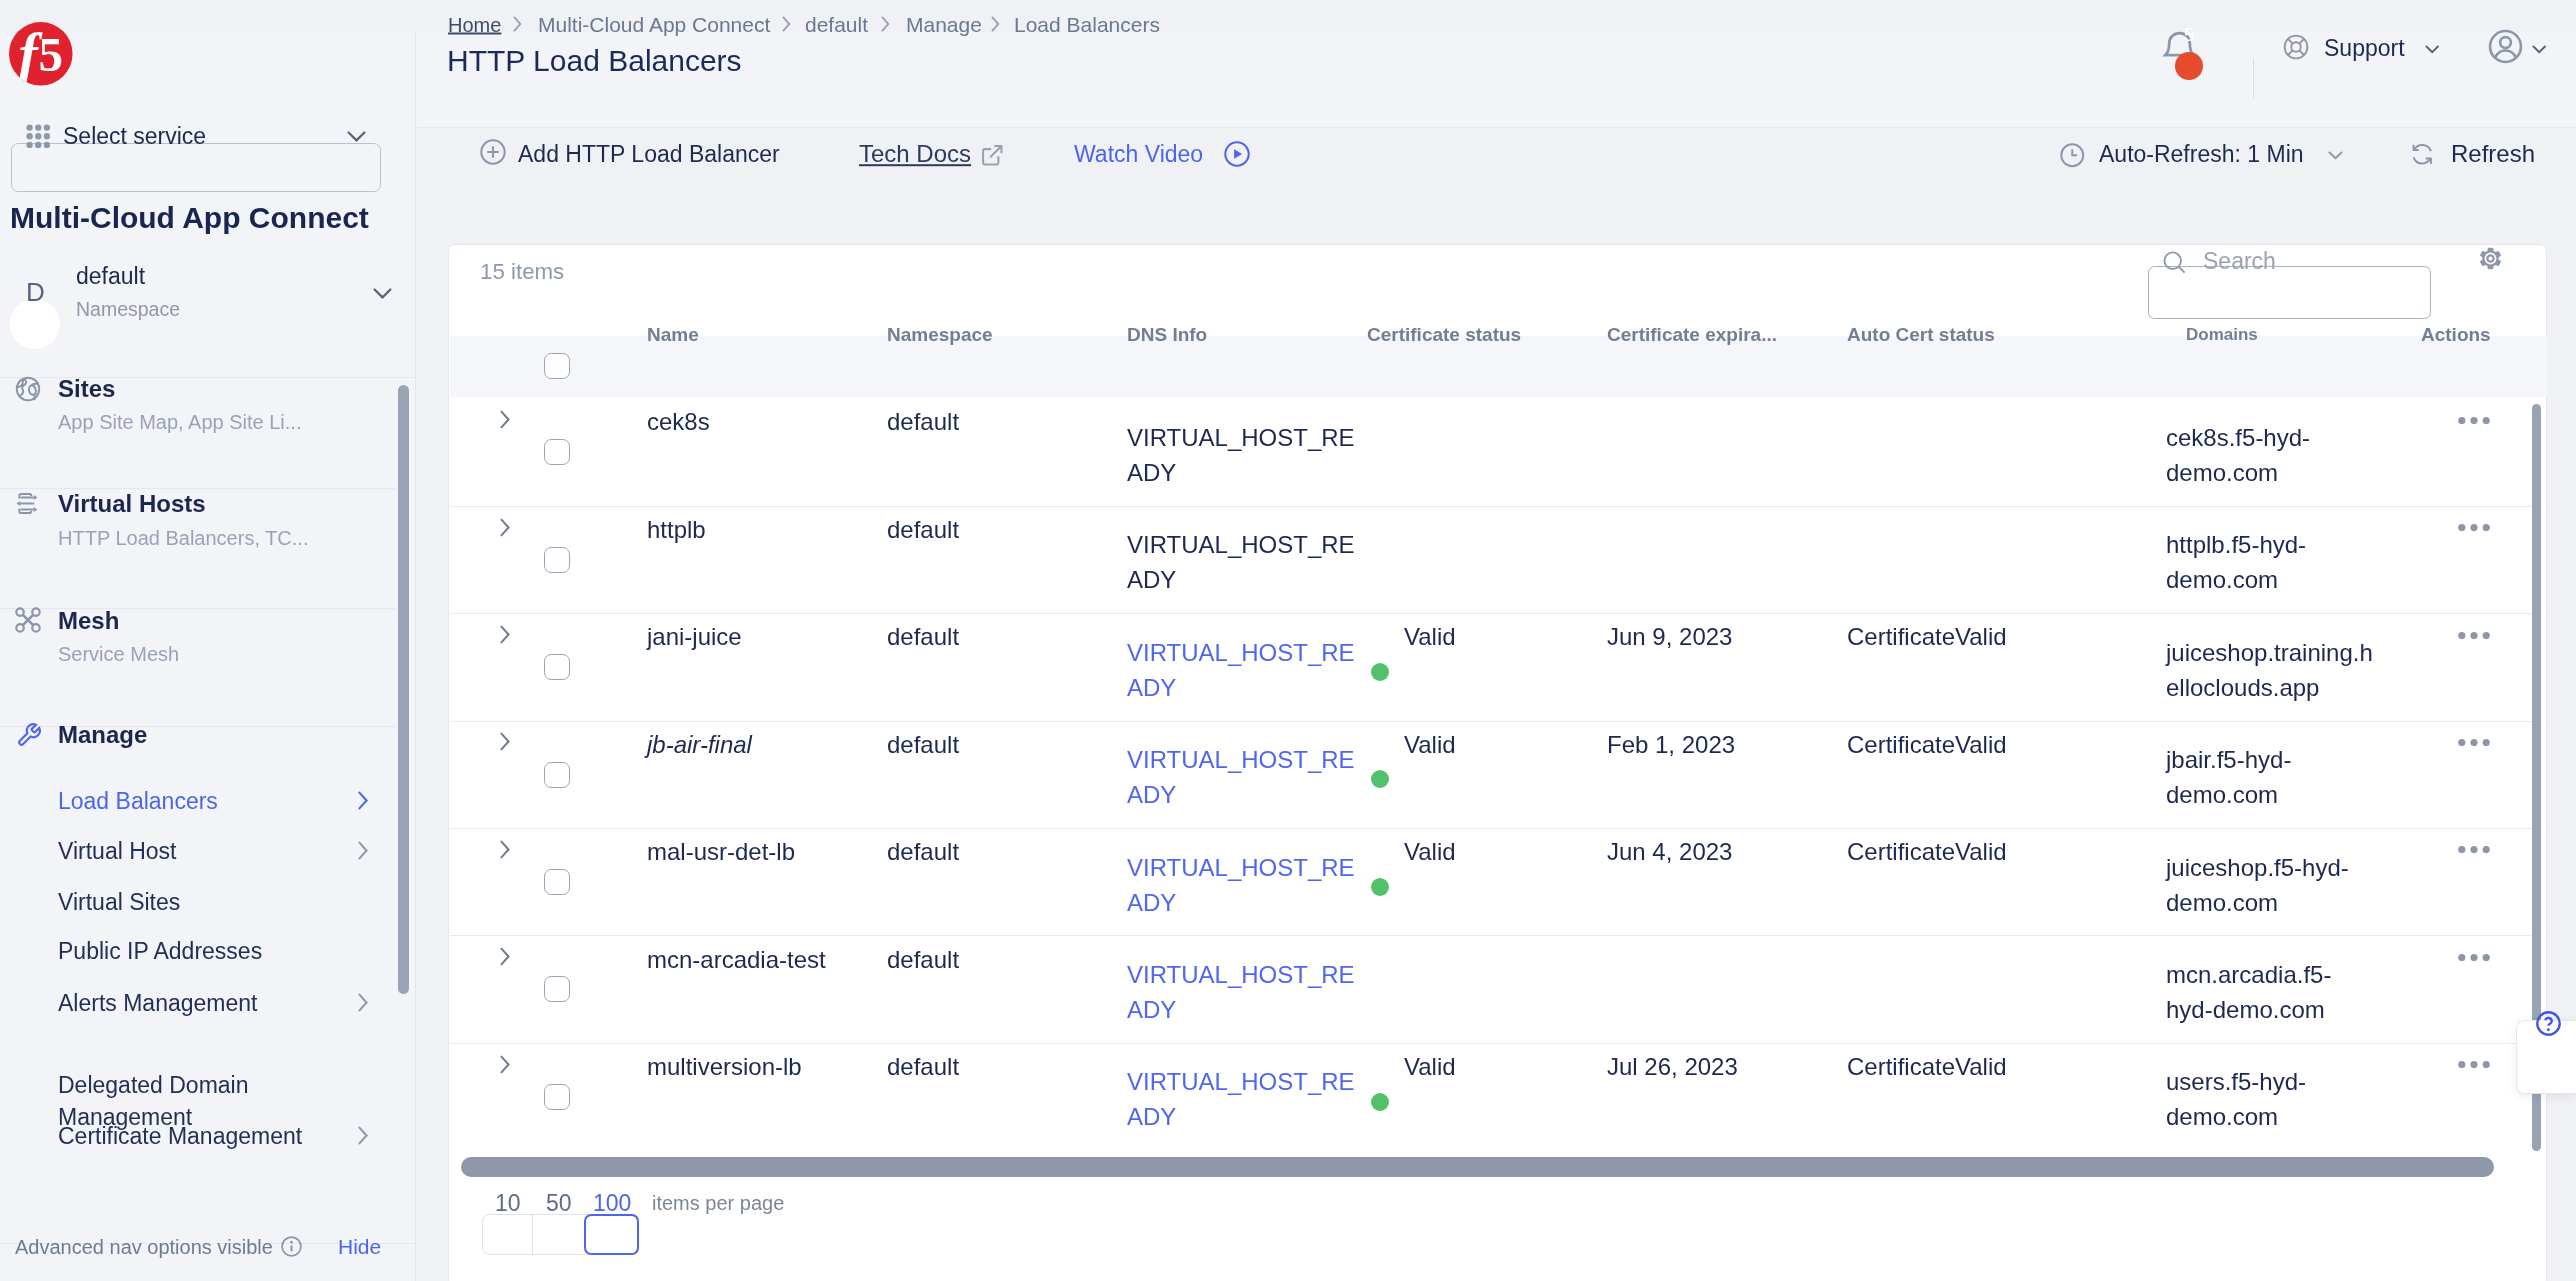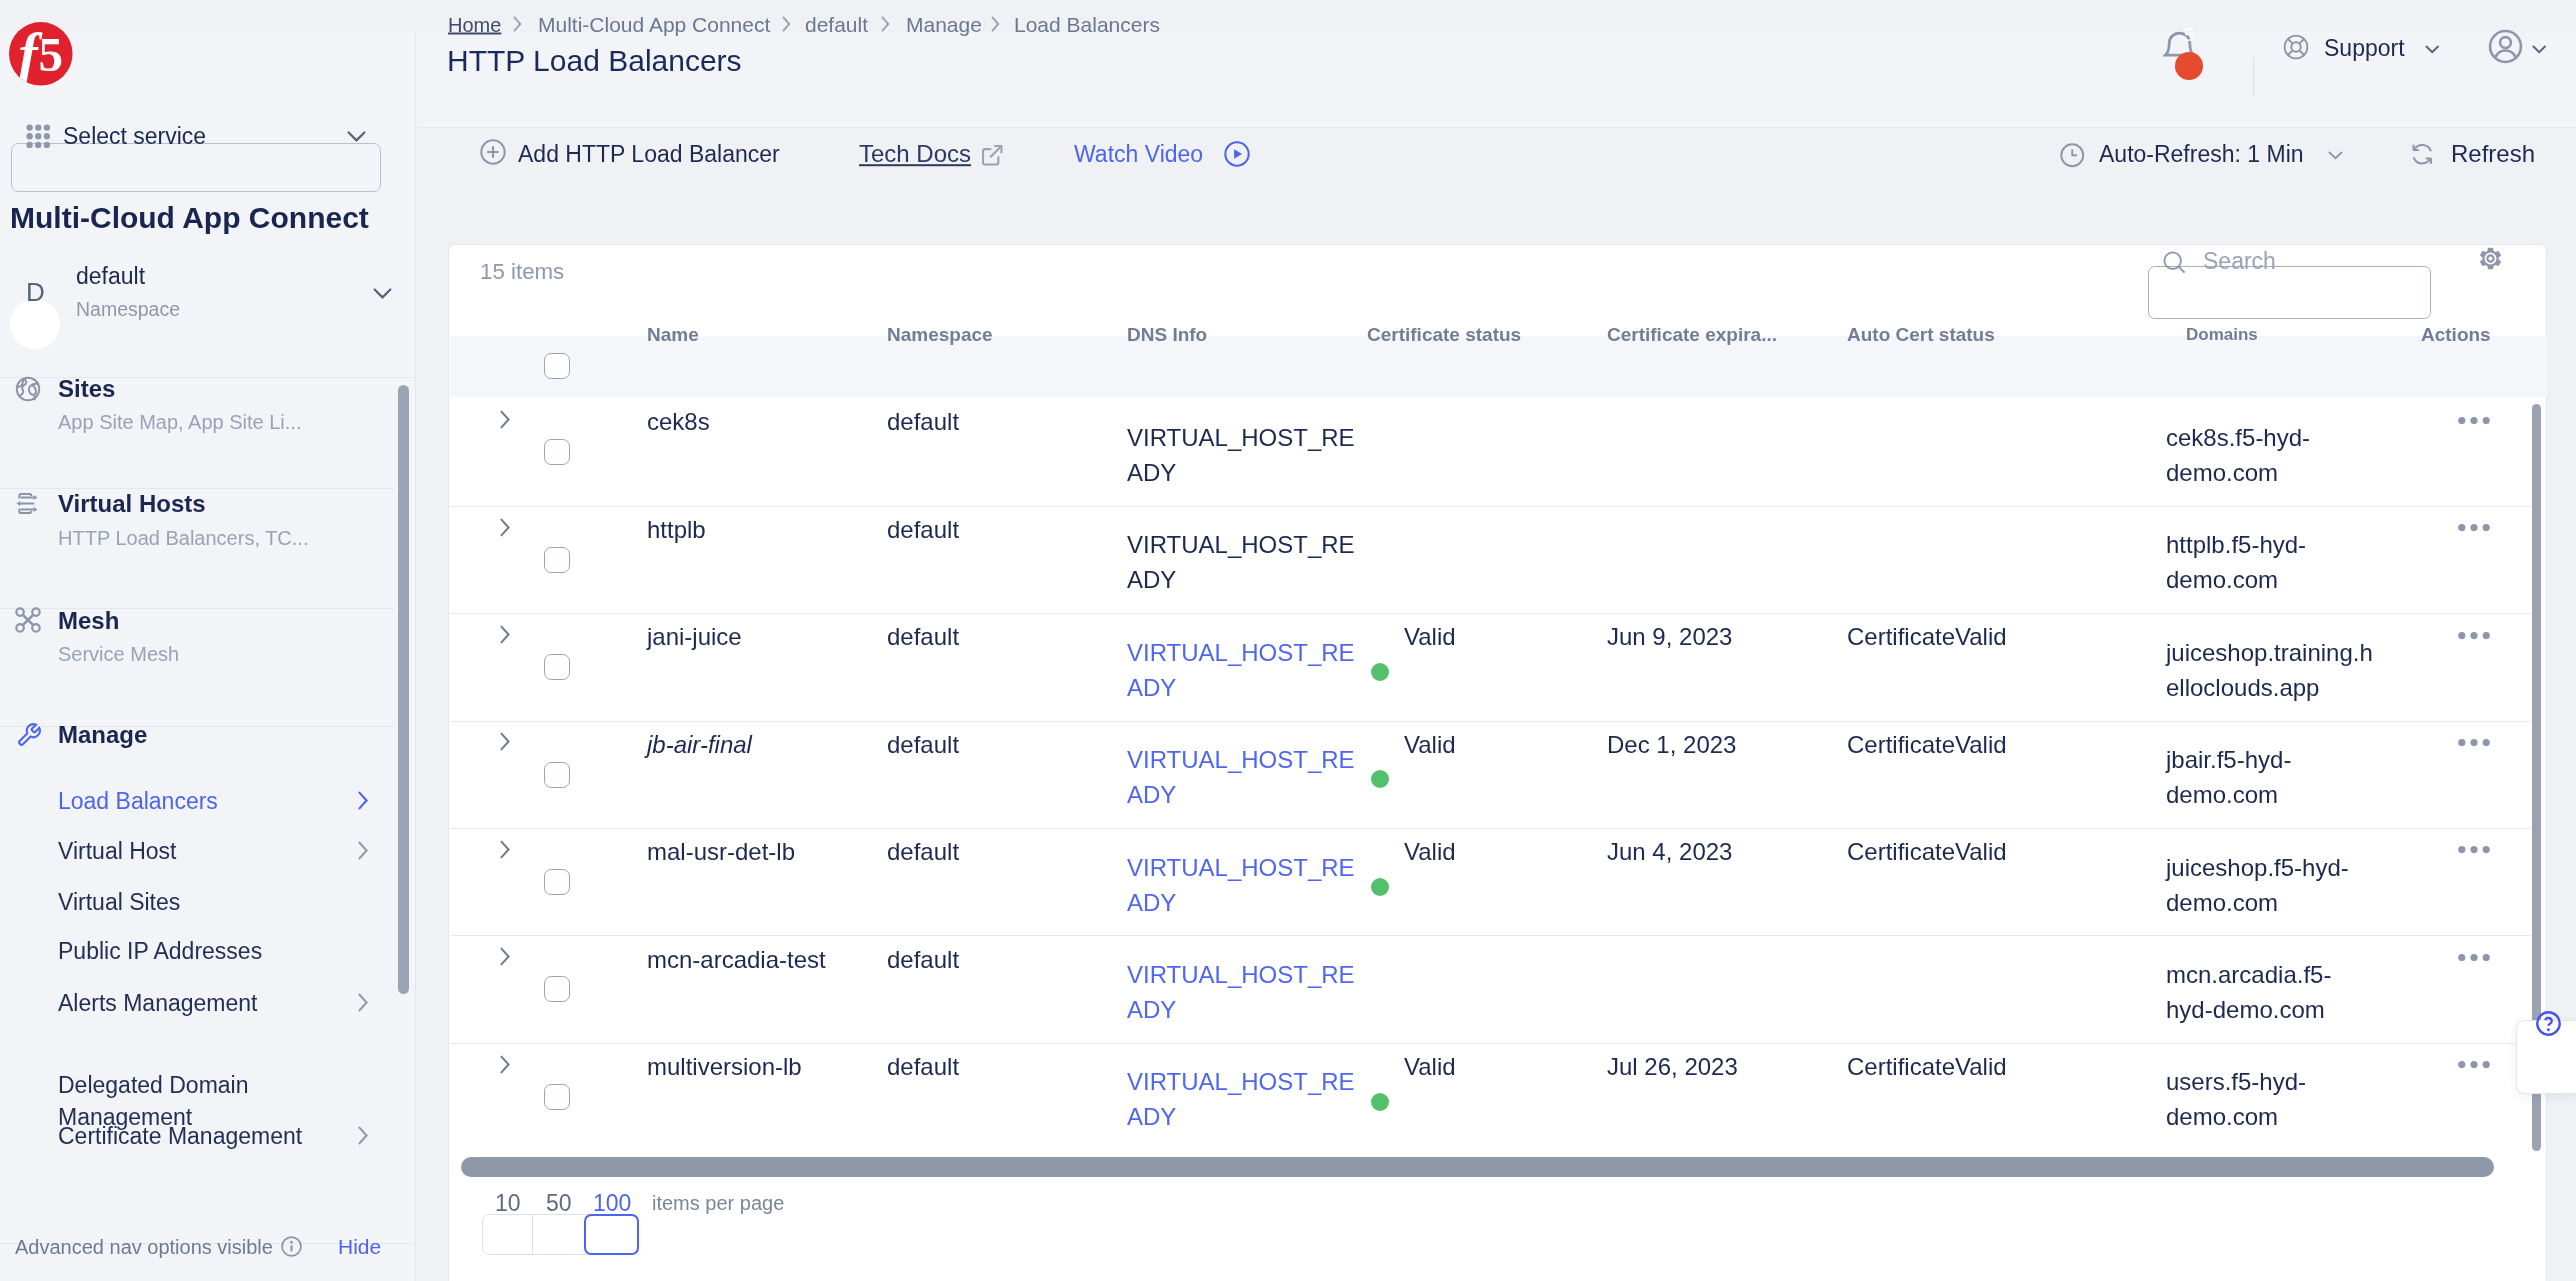--- a/index.html
+++ b/index.html
@@ -290,21 +290,21 @@
 <div class="abs" style="left:450px;top:796px;width:2082px;height:1.4px;background:#e7eaf2;"></div>
 <svg style="left:500px;top:732px;" width="10" height="19" viewBox="0 0 14 26" fill="none" stroke="#6e7a8e" stroke-width="2.8" stroke-linecap="round">
       <path d="M2 2 L12 13 L2 24"></path>
     </svg>
 <div class="abs" style="left:544px;top:730px;width:26px;height:26px;border:1.4px solid #9aa3b5;border-radius:7.2px;background:#fff;"></div>
 <div class="t" style="left:647px;top:745px;font-size:24px;color:#1d2951;font-style:italic;">jb-air-final</div>
 <div class="t" style="left:887px;top:745px;font-size:24px;color:#1d2951;">default</div>
 <div class="abs" style="left:1127px;top:710px;font-size:24px;line-height:35px;color:#4f66ee;">VIRTUAL_HOST_RE<br>ADY</div>
 <div class="abs" style="left:1371px;top:738px;width:18px;height:18px;border-radius:50%;background:#53c16c;"></div>
 <div class="t" style="left:1404px;top:745px;font-size:24px;color:#1d2951;">Valid</div>
-<div class="t" style="left:1607px;top:745px;font-size:24px;color:#1d2951;">Dec 1, 2023</div>
+<div class="t" style="left:1607px;top:745px;font-size:24px;color:#1d2951;">Feb 1, 2023</div>
 <div class="t" style="left:1847px;top:745px;font-size:24px;color:#1d2951;">CertificateValid</div>
 <div class="abs" style="left:2166px;top:710px;font-size:24px;line-height:35px;color:#1d2951;">jbair.f5-hyd-<br>demo.com</div>
 <svg style="left:2458px;top:739px;" width="32" height="7.2" viewBox="0 0 44 10" fill="#8c96a8">
       <circle cx="5" cy="5" r="5"></circle>
       <circle cx="22" cy="5" r="5"></circle>
       <circle cx="39" cy="5" r="5"></circle>
     </svg>
 <div class="abs" style="left:450px;top:903px;width:2082px;height:1.4px;background:#e7eaf2;"></div>
 <svg style="left:500px;top:840px;" width="10" height="19" viewBox="0 0 14 26" fill="none" stroke="#6e7a8e" stroke-width="2.8" stroke-linecap="round">
       <path d="M2 2 L12 13 L2 24"></path>

